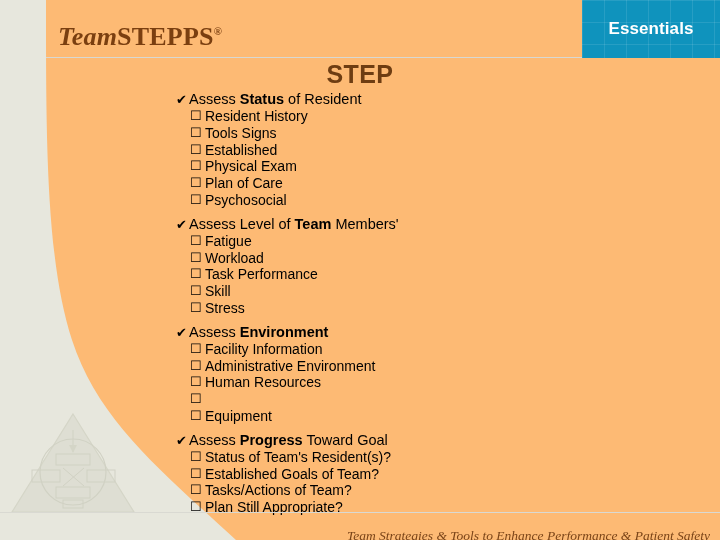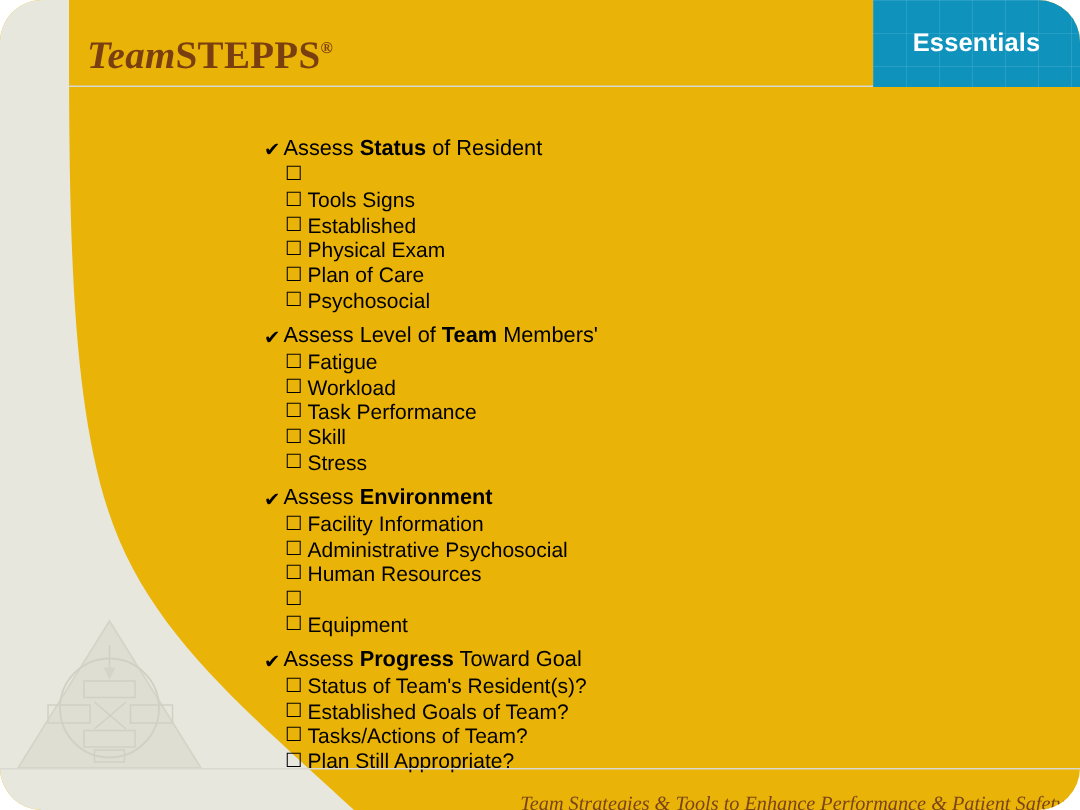--- a/index.html
+++ b/index.html
@@ -13,23 +13,22 @@
     font-family: "Liberation Sans", sans-serif;
     overflow: hidden;
     position: relative;
   }
 
   #slide {
     position: absolute;
     left: 0; top: 0;
     width: 720px;
     height: 540px;
-    background: #eab308;
+    background: #fdba74;
     overflow: hidden;
-    border-radius: 28px;
   }
 
   
   .swoosh {
     position: absolute;
     left: 0;
     top: 0;
     width: 260px;
     height: 540px;
     pointer-events: none;
@@ -206,30 +205,32 @@
   </svg>
 
   <div class="brand"><span class="team">Team</span><span class="stepps">STEPPS</span><span class="reg">®</span></div>
 
   <div class="header-rule"></div>
 
   <div class="essentials">
     <span class="essentials-label">Essentials</span>
   </div>
 
+  <div class="slide-title">STEP</div>
 
   <div class="content">
 
     <div class="group">
       <div class="head-row">
         <span class="check">✔</span>
         <span class="head-text"><span>Assess </span><b>Status</b><span> of Resident</span></span>
       </div>
       <div class="sub-row">
         <span class="box">☐</span>
+        <span>Resident History</span>
       </div>
       <div class="sub-row">
         <span class="box">☐</span>
         <span>Tools Signs</span>
       </div>
       <div class="sub-row">
         <span class="box">☐</span>
         <span>Established</span>
       </div>
       <div class="sub-row">
@@ -277,21 +278,21 @@
       <div class="head-row">
         <span class="check">✔</span>
         <span class="head-text"><span>Assess </span><b>Environment</b><span></span></span>
       </div>
       <div class="sub-row">
         <span class="box">☐</span>
         <span>Facility Information</span>
       </div>
       <div class="sub-row">
         <span class="box">☐</span>
-        <span>Administrative Psychosocial</span>
+        <span>Administrative Environment</span>
       </div>
       <div class="sub-row">
         <span class="box">☐</span>
         <span>Human Resources</span>
       </div>
       <div class="sub-row">
         <span class="box">☐</span>
       </div>
       <div class="sub-row">
         <span class="box">☐</span>

